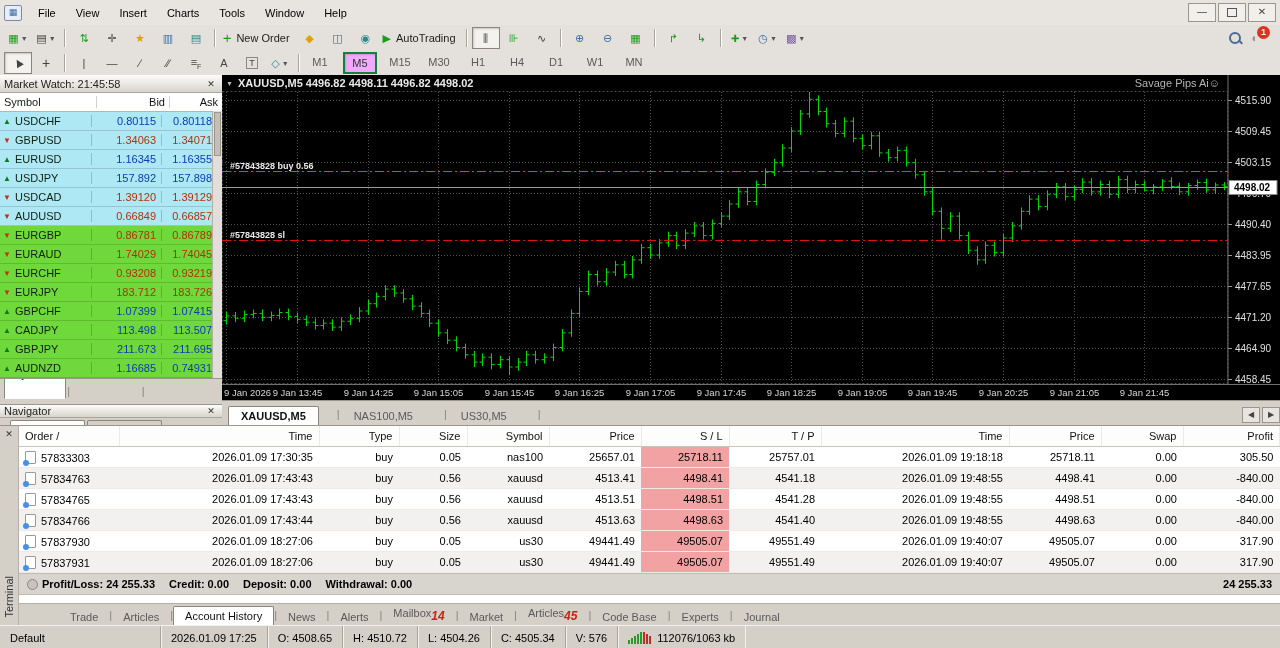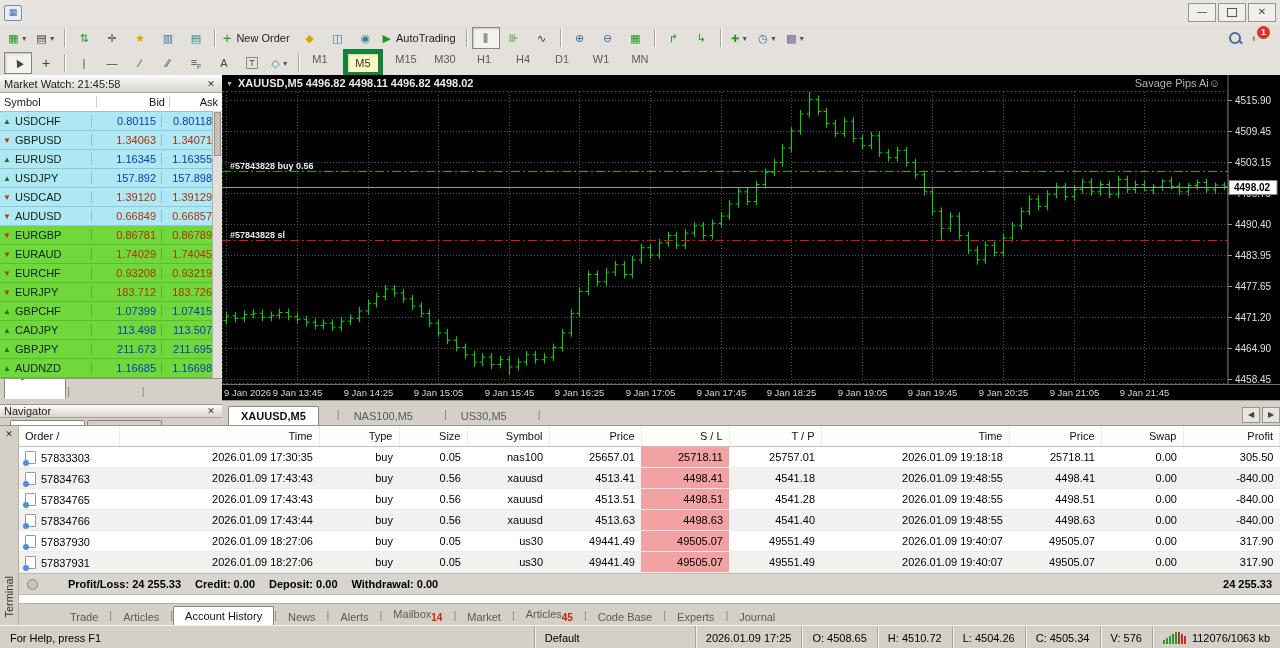--- a/index.html
+++ b/index.html
@@ -23,21 +23,21 @@
             display:flex;align-items:center;padding-left:4px;}
   .tbtn{height:20px;min-width:22px;display:flex;align-items:center;justify-content:center;
         border:1px solid transparent;padding:0 2px;color:#333;gap:2px;}
   .tbtn.pressed{border:1px solid #8a867e;background:#f4f2ef;box-shadow:inset 1px 1px 2px rgba(0,0,0,.18);}
   .tbtn .dd{font-size:7px;color:#555;}
   .tsep{width:1px;height:18px;background:#fff;border-left:1px solid #a8a49c;margin:0 4px;}
   .g-green{color:#1d9b1d;} .g-blue{color:#3a6ea5;} .g-teal{color:#2a8a8a;} .g-gold{color:#e0a400;} .g-dark{color:#444;} .g-purple{color:#7a5aa0;}
   .tlabel{color:#222;padding:0 3px;}
   .tf-btn{height:18px;min-width:24px;border:1px solid transparent;display:flex;align-items:center;
           justify-content:center;color:#5a5a5a;padding:0 3px;}
-  .tf-btn.active{border:5px solid #15803d;background:#fef9c3;color:#333;box-shadow:inset 1px 1px 2px rgba(0,0,0,.15);}
+  .tf-btn.active{border:2px solid #15803d;background:#f0abfc;color:#333;box-shadow:inset 1px 1px 2px rgba(0,0,0,.15);}
   .searchwrap{margin-left:auto;display:flex;align-items:center;gap:8px;padding-right:14px;}
   .mag{position:relative;width:14px;height:14px;}
   .mag::before{content:"";position:absolute;left:1px;top:1px;width:8px;height:8px;border:2px solid #4a6a9a;border-radius:50%;}
   .mag::after{content:"";position:absolute;left:10px;top:10px;width:5px;height:2px;background:#4a6a9a;transform:rotate(45deg);}
   .notif{position:relative;width:16px;height:14px;color:#9a968e;font-size:12px;}
   .badge{position:absolute;right:-4px;top:-5px;width:13px;height:13px;border-radius:50%;background:#e03020;
          color:#fff;font-size:9px;line-height:13px;text-align:center;font-weight:bold;}
   
   .leftcol{top:75px;left:0;width:222px;height:350px;background:#d4d0c8;border-right:1px solid #9a968e;
            display:flex;flex-direction:column;overflow:hidden;}
@@ -90,44 +90,45 @@
   table.orders th{height:20px;font-weight:normal;color:#111;border-bottom:1px solid #c8c4bc;
                   border-right:1px solid #eceae6;padding:0 6px;background:#fdfdfc;}
   table.orders td{height:20px;padding:0 6px;border-bottom:1px solid #edebe7;white-space:nowrap;overflow:hidden;}
   table.orders .r{text-align:right;} table.orders .l{text-align:left;}
   tr.row-alt td{background:#f2f1ef;}
   td.sl-cell{background:#f2a2a2 !important;}
   .ticket{position:relative;display:inline-block;width:9px;height:11px;background:#fff;border:1px solid #999;
           border-radius:1px;vertical-align:-2px;margin-right:5px;}
   .ticket i{position:absolute;left:-3px;bottom:-3px;width:6px;height:6px;background:#4a90e2;border-radius:50%;}
   .summary{height:20px;background:#d8d5cf;border-top:1px solid #c0bcb4;border-bottom:1px solid #c0bcb4;
-           display:flex;align-items:center;font-weight:bold;padding:0 8px;gap:30px;}
+           display:flex;align-items:center;font-weight:bold;padding:0 8px;gap:4px;}
   .summary .dot{width:9px;height:9px;border:1px solid #8a867e;border-radius:50%;background:#c8c4bc;}
   .summary .total{margin-left:auto;}
   .term-tabs{margin-top:auto;height:22px;background:#d4d0c8;border-top:1px solid #b4b0a8;display:flex;
              align-items:flex-end;padding-left:40px;}
   .ttab{padding:3px 11px;color:#5a5a5a;position:relative;}
   .ttab.active{background:#fff;border:1px solid #8a867e;border-bottom:1px solid #fff;color:#111;
                border-radius:2px 2px 0 0;}
-  .ttab sub{color:#d02010;font-size:10px;font-weight:bold;}
+  .ttab sub{color:#d02010;font-size:12px;font-weight:bold;font-style:italic;}
   .ttab-sep{color:#8a867e;align-self:center;}
   
   .statusbar{top:625px;left:0;right:0;height:23px;background:#d4d0c8;border-top:1px solid #f4f2ef;
              display:flex;align-items:stretch;}
   .sseg{display:flex;align-items:center;padding:0 10px;border-right:1px solid #a8a49c;
         box-shadow:1px 0 0 #f4f2ef;white-space:nowrap;}
   .sseg.grow{flex:1;}
   .traffic-bars{display:flex;align-items:flex-end;gap:1px;margin-right:6px;}
   .traffic-bars b{width:2px;display:block;}
 </style>
 </head>
 <body>
 
 <div class="abs menubar">
   <span class="appicon">▦</span>
+  <span id="menu-items"><span class="menu-item">File</span><span class="menu-item">View</span><span class="menu-item">Insert</span><span class="menu-item">Charts</span><span class="menu-item">Tools</span><span class="menu-item">Window</span><span class="menu-item">Help</span></span>
   <span class="win-controls">
     <span class="win-btn">—</span>
     <span class="win-btn"><span class="win-restore"></span></span>
     <span class="win-btn">✕</span>
   </span>
 </div>
 
 <div class="abs toolbar1">
   <span class="tbtn">
       <span class="g-green">▦</span>
@@ -379,21 +380,21 @@
           </span>
           <span class="c-bid val-blue">211.673</span>
           <span class="c-ask val-blue">211.695</span>
         </div>
         <div class="mw-row mw-green">
           <span class="c-sym">
             <span class="arr up">▲</span>
             <span>AUDNZD</span>
           </span>
           <span class="c-bid val-blue">1.16685</span>
-          <span class="c-ask val-blue">1.16698</span>
+          <span class="c-ask val-blue">0.74931</span>
         </div>
       </div>
     <div class="mw-scroll">
         <div class="mw-thumb"></div>
       </div>
   </div>
   <div class="mw-tabs" id="mw-tabs">
       <span class="mwtab active">Symbols</span>
       <span class="mwtab-sep">|</span>
       <span class="mwtab">Tick Chart</span>
@@ -995,21 +996,20 @@
         <span class="ttab">Code Base</span>
         <span class="ttab-sep">|</span>
         <span class="ttab">Experts</span>
         <span class="ttab-sep">|</span>
         <span class="ttab">Journal</span>
       </div>
   </div>
 </div>
 
 <div class="abs statusbar">
-  <span class="sseg grow">For Help, press F1</span>
   <span class="sseg" style="min-width:140px;">Default</span>
   <span class="sseg">2026.01.09 17:25</span>
   <span class="sseg">O: 4508.65</span>
   <span class="sseg">H: 4510.72</span>
   <span class="sseg">L: 4504.26</span>
   <span class="sseg">C: 4505.34</span>
   <span class="sseg">V: 576</span>
   <span class="sseg" style="border-right:none;">
     <span class="traffic-bars">
       <b style="height:4px;background:#2a9a2a;"></b>

